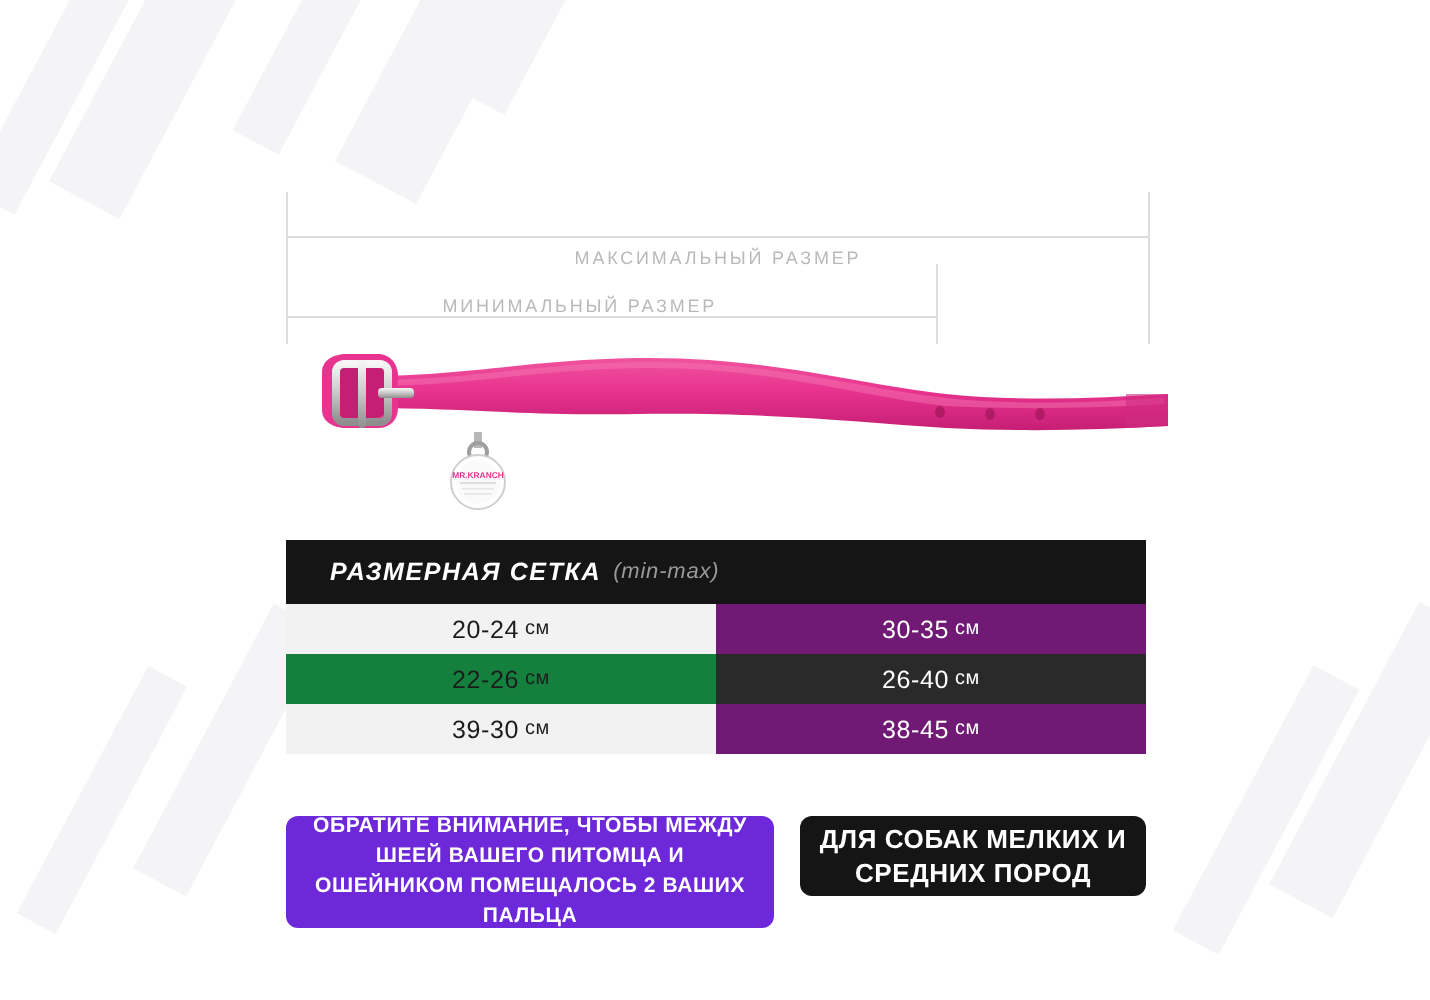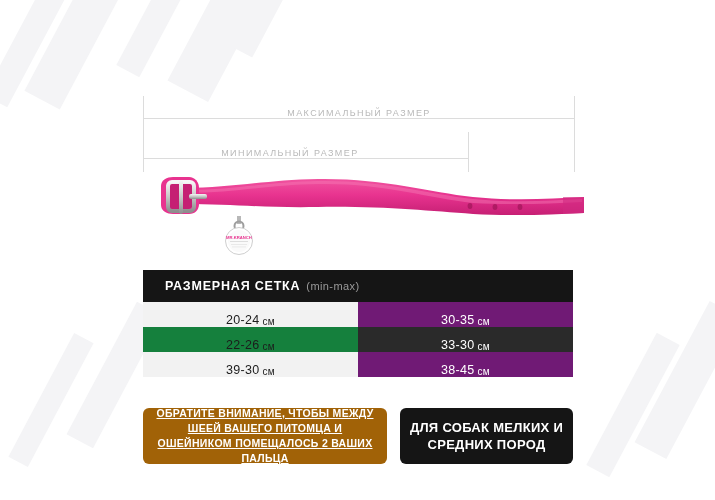--- a/index.html
+++ b/index.html
@@ -87,21 +87,21 @@
   }
   .meas-label {
     position: absolute;
     font-size: 9px;
     letter-spacing: 1.4px;
     color: #b9b9b9;
     background: #ffffff;
     padding: 0 8px;
     white-space: nowrap;
   }
-  .max-label { top: 12px; left: 50%; transform: translateX(-50%); }
+  .max-label { top: 28px; left: 50%; transform: translateX(-50%); }
   .min-label { top: 52px; left: 34%; transform: translateX(-50%); }
 
   
   .collar-wrap {
     position: absolute;
     left: 143px;
     top: 172px;
     width: 443px;
     height: 86px;
     z-index: 2;
@@ -137,82 +137,82 @@
     z-index: 2;
   }
   .table-head {
     background: #151515;
     color: #ffffff;
     height: 32px;
     display: flex;
     align-items: center;
     padding-left: 22px;
     box-sizing: border-box;
+    font-style: italic;
   }
   .table-head-title {
     font-size: 12.5px;
     font-weight: bold;
     letter-spacing: 0.8px;
   }
   .table-head-sub {
     font-size: 11px;
     color: #9a9a9a;
     margin-left: 6px;
     letter-spacing: 0.4px;
   }
   .table-row {
     display: flex;
     height: 25px;
     align-items: stretch;
   }
   .table-row .cell {
     flex: 1 1 50%;
     display: flex;
-    align-items: flex-end;
+    align-items: center;
     justify-content: center;
     font-size: 12.5px;
     color: #1c1c1c;
     letter-spacing: 0.3px;
   }
   .row-even .cell { background: #f2f2f2; }
   .row-odd .cell  { background: #15803d; }
   .row-even .cell.right { background: #701a75; color: #ffffff; }
   .row-odd  .cell.right { background: #2a2a2a; color: #ffffff; }
   .cell .unit { font-size: 10px; margin-left: 3px; }
 
   
   .note-pink {
     position: absolute;
     left: 143px;
     top: 408px;
     width: 244px;
     height: 56px;
-    background: #a16207;
+    background: #6d28d9;
     border-radius: 6px;
     color: #ffffff;
     display: flex;
     align-items: center;
     justify-content: center;
     text-align: center;
     z-index: 2;
-    text-decoration: underline;
   }
   .note-pink .txt {
     font-size: 10.5px;
     font-weight: bold;
     line-height: 15px;
     letter-spacing: 0.3px;
     padding: 0 10px;
   }
   .note-dark {
     position: absolute;
     left: 400px;
     top: 408px;
     width: 173px;
-    height: 56px;
+    height: 40px;
     background: #151515;
     border-radius: 6px;
     color: #ffffff;
     display: flex;
     align-items: center;
     justify-content: center;
     text-align: center;
     z-index: 2;
   }
   .note-dark .txt {
@@ -319,21 +319,21 @@
         <span class="unit">см</span>
       </div>
     </div>
 
     <div class="table-row row-odd">
       <div class="cell left">
         <span>22-26</span>
         <span class="unit">см</span>
       </div>
       <div class="cell right">
-        <span>33-30</span>
+        <span>26-40</span>
         <span class="unit">см</span>
       </div>
     </div>
 
     <div class="table-row row-even">
       <div class="cell left">
         <span>39-30</span>
         <span class="unit">см</span>
       </div>
       <div class="cell right">

